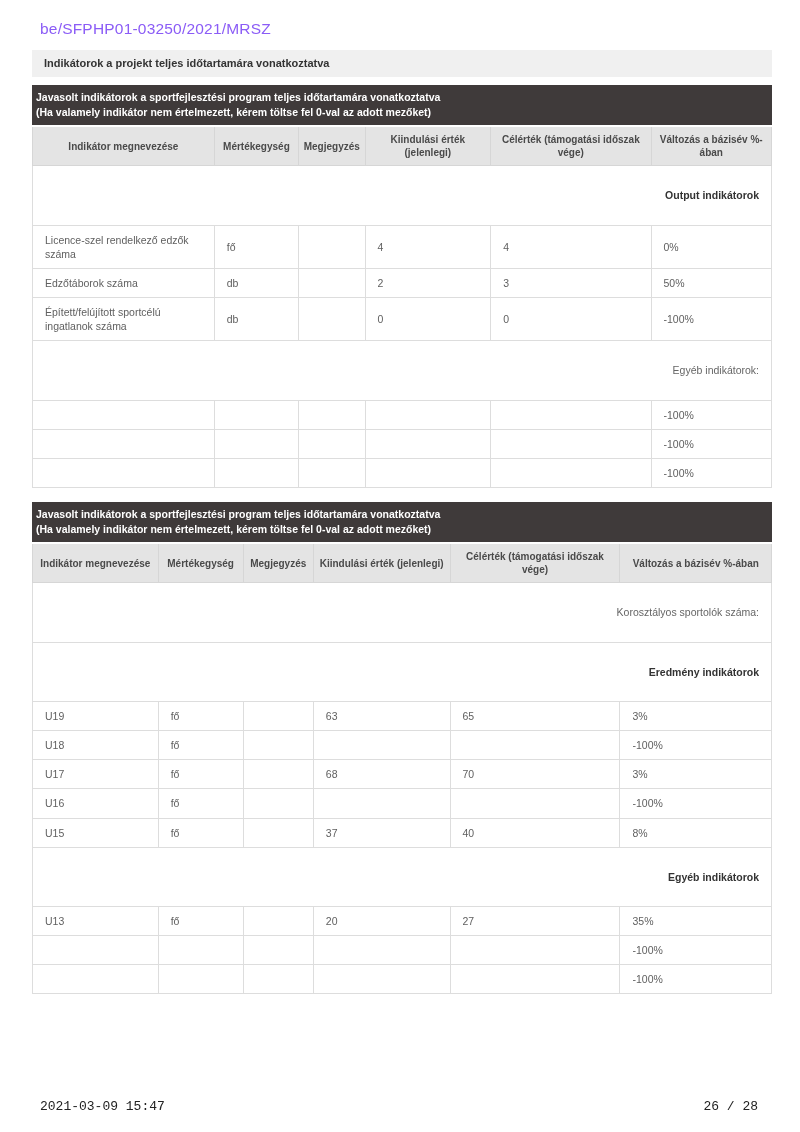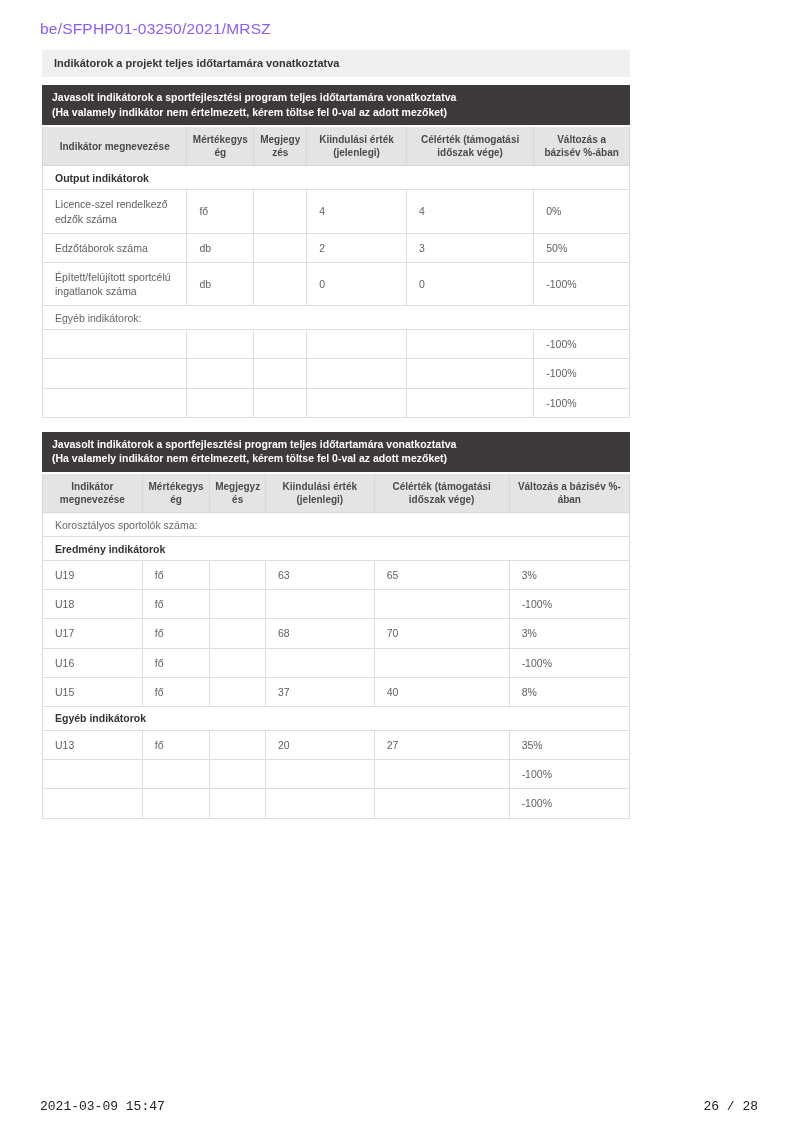--- a/index.html
+++ b/index.html
@@ -9,32 +9,32 @@
     position: relative;
     font-family: "Liberation Sans", "DejaVu Sans", sans-serif;
     color: #333;
     overflow: hidden;
   }
   .doc-id {
     position: absolute; top: 20px; left: 40px;
     font-size: 15.5px; color: #8b5cf6; letter-spacing: 0.2px;
   }
   .content {
-    position: absolute; top: 50px; left: 42px; width: 588px;
+    position: absolute; top: 50px; left: 32px; width: 740px;
   }
   .section-bar {
     background: #f0f0f0;
     padding: 7px 12px 8px 12px;
     font-size: 11px; font-weight: bold; color: #333;
     margin-bottom: 8px;
   }
   .table-wrap { margin-bottom: 14px; }
   .table-banner {
     background: #3f3a3a; color: #ffffff;
-    padding: 5px 10px 6px 10px;
+    padding: 5px 10px 6px 4px;
     font-size: 10.5px; font-weight: bold; line-height: 1.4;
   }
   table {
     width: 100%; border-collapse: collapse; table-layout: fixed;
     border: 1px solid #dddddd; border-top: none;
   }
   th {
     background: #e4e4e4; color: #4a4a4a;
     font-size: 10px; font-weight: bold; text-align: center;
     padding: 6px 4px; line-height: 1.3;
@@ -42,21 +42,21 @@
     overflow-wrap: anywhere;
   }
   td {
     font-size: 10.5px; color: #606060;
     padding: 7px 12px; line-height: 1.35;
     border: 1px solid #dddddd;
     vertical-align: middle;
     height: 24px;
     overflow-wrap: break-word;
   }
-  td.section { font-weight: bold; color: #333; padding: 4px 12px; }
+  td.section { font-weight: bold; color: #333; padding: 22px 12px; text-align: right; }
   td.section.plain { font-weight: normal; color: #666; }
   .footer {
     position: absolute; left: 40px; right: 42px; bottom: 18px;
     display: flex; justify-content: space-between;
     font-size: 13px; color: #222; font-family: Liberation Mono, monospace;
   }
 </style>
 </head>
 <body>
 

